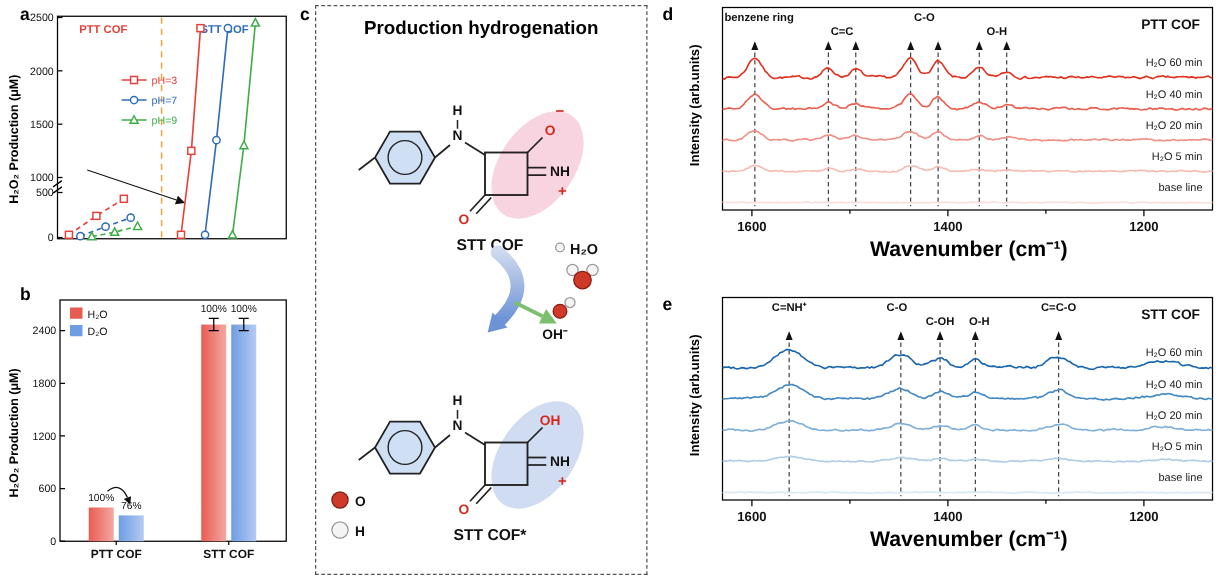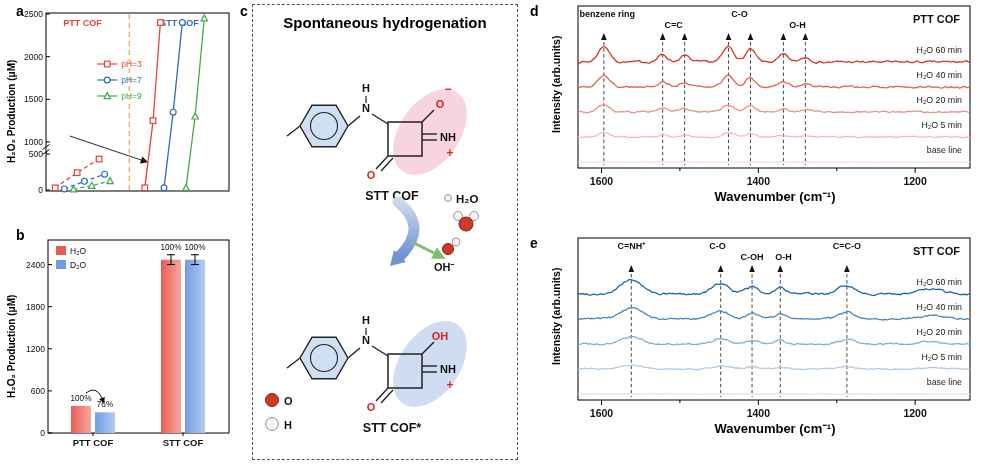--- a/index.html
+++ b/index.html
@@ -3,21 +3,21 @@
 <meta charset="utf-8">
 <style>
   *{box-sizing:border-box;}
   body{margin:0;background:#fff;}
   .fig{position:relative;width:982px;height:464px;background:#fff;font-family:"Liberation Sans",sans-serif;overflow:hidden;}
   svg{display:block;position:absolute;left:0;top:0;}
   svg text{font-family:"Liberation Sans",sans-serif;}
   .panel{position:absolute;}
   .plabel{position:absolute;font-size:14px;font-weight:700;color:#000;line-height:1;z-index:4;}
   .ylab{position:absolute;font-size:10px;font-weight:700;color:#000;white-space:nowrap;transform:rotate(-90deg);transform-origin:0 0;z-index:3;}
-  .xlab{position:absolute;font-size:13px;font-weight:700;color:#000;text-align:center;z-index:3;}
+  .xlab{position:absolute;font-size:17px;font-weight:700;color:#000;text-align:center;z-index:3;}
   .cbox{position:absolute;border:1.6px dashed #555;background:transparent;z-index:1;}
   .ctitle{position:absolute;font-size:15px;font-weight:700;color:#000;text-align:center;z-index:3;}
 </style>
 </head>
 <body>
 
 <div class="fig">
 
   <div class="panel" style="left:0;top:0;width:236px;height:224px;">
     <div class="plabel" style="left:16px;top:4px;">a</div>
@@ -127,21 +127,21 @@
         <rect x="56" y="34" width="10" height="9" fill="#6f9de3"></rect>
         <text x="70" y="42" font-size="8.5" font-weight="400" fill="#111" text-anchor="start">D₂O</text>
         <path d="M86,167 Q96,159 102,172" fill="none" stroke="#111" stroke-width="1"></path>
         <polygon points="104.2,177.6 99,173.1 104.8,170.9" fill="#111"></polygon>
       </svg>
   </div>
 
   <div class="panel" style="left:238px;top:2px;width:282px;height:460px;">
     <div class="plabel" style="left:2px;top:2px;">c</div>
     <div class="cbox" style="left:14px;top:2px;width:266px;height:456px;"></div>
-    <div class="ctitle" style="left:14px;top:12px;width:266px;">Spontaneous hydrogenation</div>
+    <div class="ctitle" style="left:14px;top:12px;width:266px;">Production hydrogenation</div>
     <svg id="svg-c" width="282" height="460" style="z-index:2;">
         <defs>
           <linearGradient id="arrowgrad" x1="0" y1="0" x2="0" y2="1">
             <stop offset="0%" stop-color="#cdd9ee"></stop>
             <stop offset="100%" stop-color="#6d93d6"></stop>
           </linearGradient>
         </defs>
         <g transform="translate(46,38)">
           <ellipse cx="146" cy="92" rx="30" ry="48" transform="rotate(35 146 92)" fill="#f3afc6" opacity="0.55"></ellipse>
           <polygon points="64.0,86.0 52.0,106.8 28.0,106.8 16.0,86.0 28.0,65.2 52.0,65.2" fill="#cfe0f4" stroke="#222" stroke-width="1.4"></polygon>

